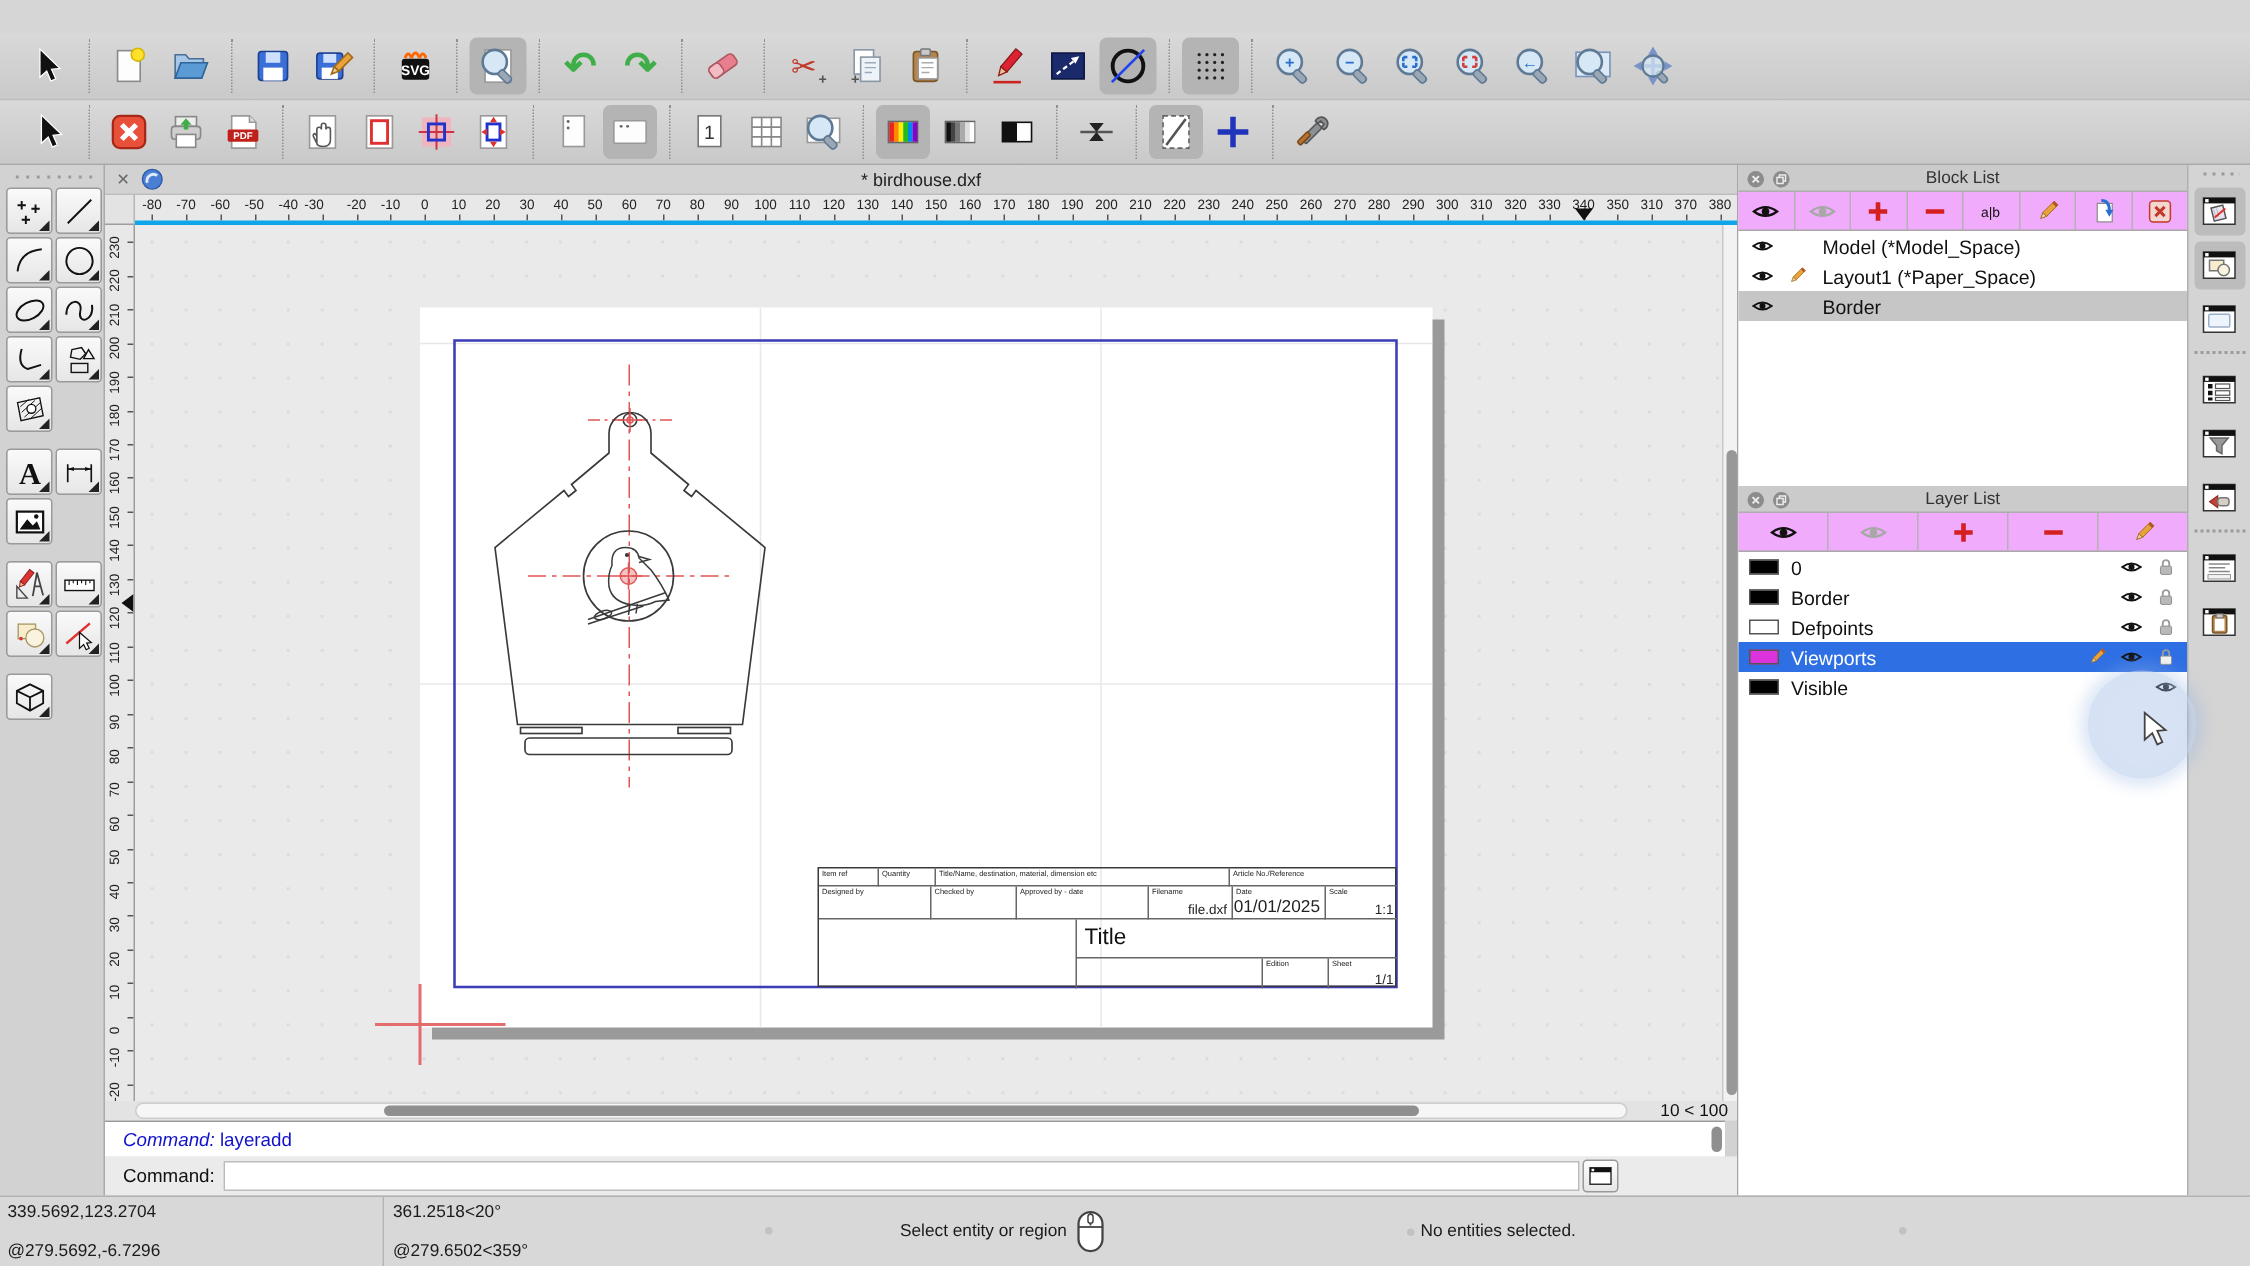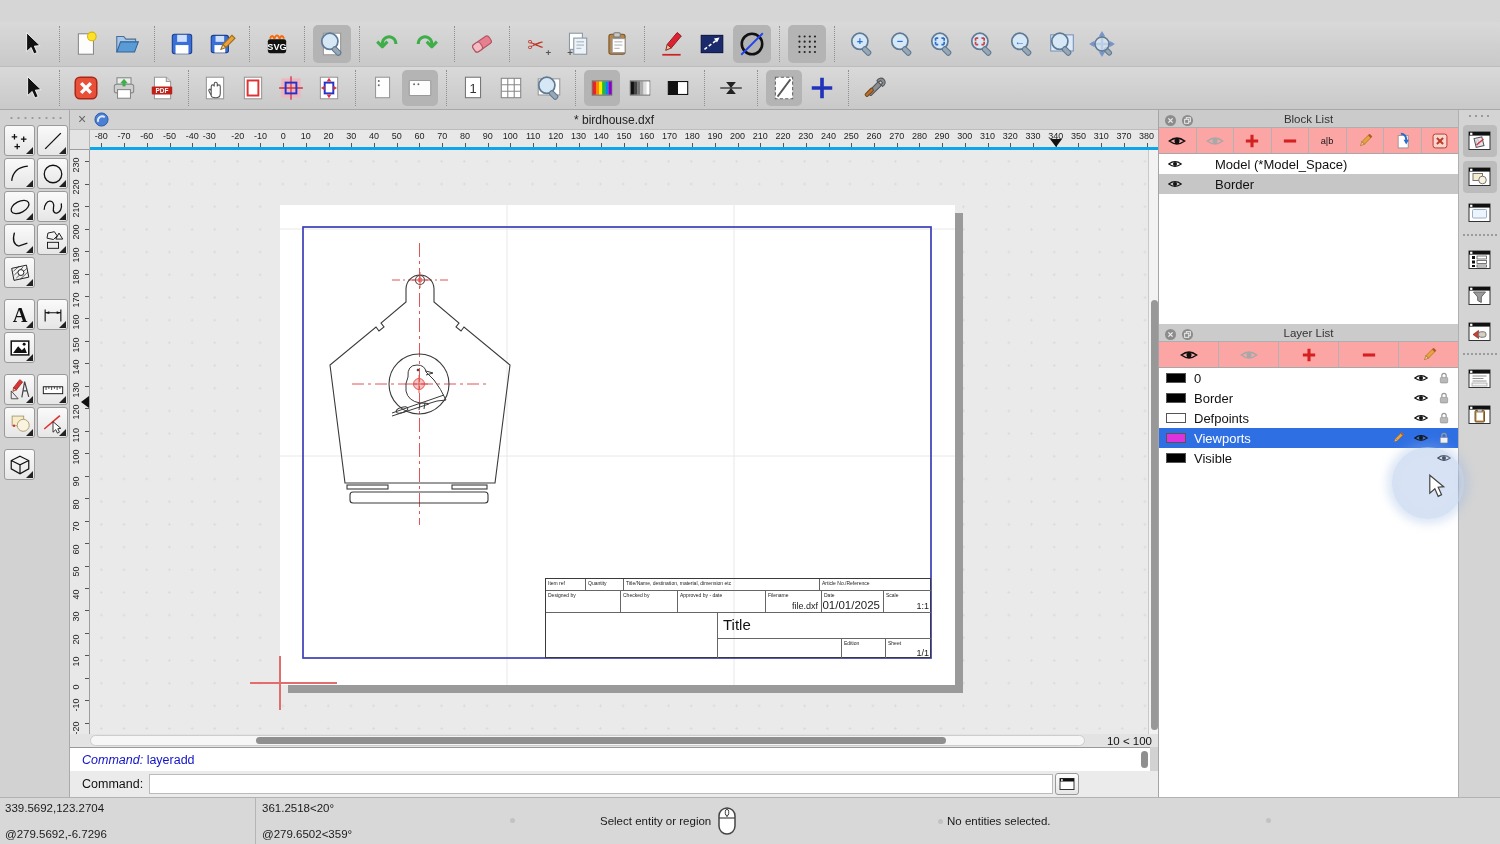--- a/index.html
+++ b/index.html
@@ -76,21 +76,21 @@
   .cmdinput { width:904px; height:20px; border:1px solid #bbb; background:#fff; font-size:12px; font-family:"Liberation Sans",sans-serif; }
   .cmdbtn { width:24px; height:22px; margin-left:2px; background:linear-gradient(#fdfdfd,#e6e6e6); border:1px solid #999; border-radius:3px; display:flex; align-items:center; justify-content:center; }
   .cmdbtn svg { width:16px; height:14px; }
 
   
   .rightcol { width:300px; border-left:1px solid #a5a5a5; display:flex; flex-direction:column; background:#fff; }
   .panelhead { height:18px; background:#cbcbcb; border-bottom:1px solid #aeaeae; position:relative; display:flex; align-items:center; justify-content:center; }
   .panelhead .ptitle { font-size:11.5px; color:#333; }
   .phbtn { position:absolute; top:2.5px; width:13px; height:13px; }
   .phbtn.close { left:5px; } .phbtn.float { left:22px; }
-  .paneltools { height:26px; background:#fca5a5; border-bottom:1px solid #a8a8a8; display:flex; }
+  .paneltools { height:26px; background:#f0abfc; border-bottom:1px solid #a8a8a8; display:flex; }
   .ptbtn { flex:1; border-right:1px solid #b2b2b2; display:flex; align-items:center; justify-content:center; }
   .ptbtn:last-child { border-right:none; }
   .ptbtn svg { width:20px; height:20px; }
   .blocklist { height:170px; background:#fff; }
   .blockrow { height:20px; display:flex; align-items:center; font-size:13px; color:#111; }
   .blockrow.selected { background:#c6c6c6; }
   .brow-eye { width:20px; height:16px; margin-left:6px; }
   .brow-pen { width:18px; height:16px; margin-left:4px; }
   .brow-pen.empty { visibility:hidden; }
   .blockrow .lbl { margin-left:8px; }
@@ -967,20 +967,34 @@
                 </svg></span>
               <span class="brow-pen empty"><svg viewBox="0 0 26 26" width="100%" height="100%">
                   <g transform="rotate(45 13 13)">
                     <rect x="10.8" y="2.5" width="4.6" height="14" fill="#e8a33d" stroke="#a06a18" stroke-width="0.8"></rect>
                     <polygon points="10.8,16.5 15.4,16.5 13.1,21.5" fill="#f2cfa0" stroke="#a06a18" stroke-width="0.8"></polygon>
                     <rect x="10.8" y="2.5" width="4.6" height="2.5" fill="#b5542a"></rect>
                   </g>
                 </svg></span>
               <span class="lbl">Model (*Model_Space)</span>
             </div>
+            <div class="blockrow">
+              <span class="brow-eye"><svg viewBox="0 0 26 26" width="100%" height="100%">
+                  <path d="M3 13 Q13 5.5 23 13 Q13 20.5 3 13 Z" fill="none" stroke="#111" stroke-width="2"></path>
+                  <circle cx="13" cy="13" r="3.3" fill="#111"></circle>
+                </svg></span>
+              <span class="brow-pen"><svg viewBox="0 0 26 26" width="100%" height="100%">
+                  <g transform="rotate(45 13 13)">
+                    <rect x="10.8" y="2.5" width="4.6" height="14" fill="#e8a33d" stroke="#a06a18" stroke-width="0.8"></rect>
+                    <polygon points="10.8,16.5 15.4,16.5 13.1,21.5" fill="#f2cfa0" stroke="#a06a18" stroke-width="0.8"></polygon>
+                    <rect x="10.8" y="2.5" width="4.6" height="2.5" fill="#b5542a"></rect>
+                  </g>
+                </svg></span>
+              <span class="lbl">Layout1 (*Paper_Space)</span>
+            </div>
             <div class="blockrow selected">
               <span class="brow-eye"><svg viewBox="0 0 26 26" width="100%" height="100%">
                   <path d="M3 13 Q13 5.5 23 13 Q13 20.5 3 13 Z" fill="none" stroke="#111" stroke-width="2"></path>
                   <circle cx="13" cy="13" r="3.3" fill="#111"></circle>
                 </svg></span>
               <span class="brow-pen empty"><svg viewBox="0 0 26 26" width="100%" height="100%">
                   <g transform="rotate(45 13 13)">
                     <rect x="10.8" y="2.5" width="4.6" height="14" fill="#e8a33d" stroke="#a06a18" stroke-width="0.8"></rect>
                     <polygon points="10.8,16.5 15.4,16.5 13.1,21.5" fill="#f2cfa0" stroke="#a06a18" stroke-width="0.8"></polygon>
                     <rect x="10.8" y="2.5" width="4.6" height="2.5" fill="#b5542a"></rect>

